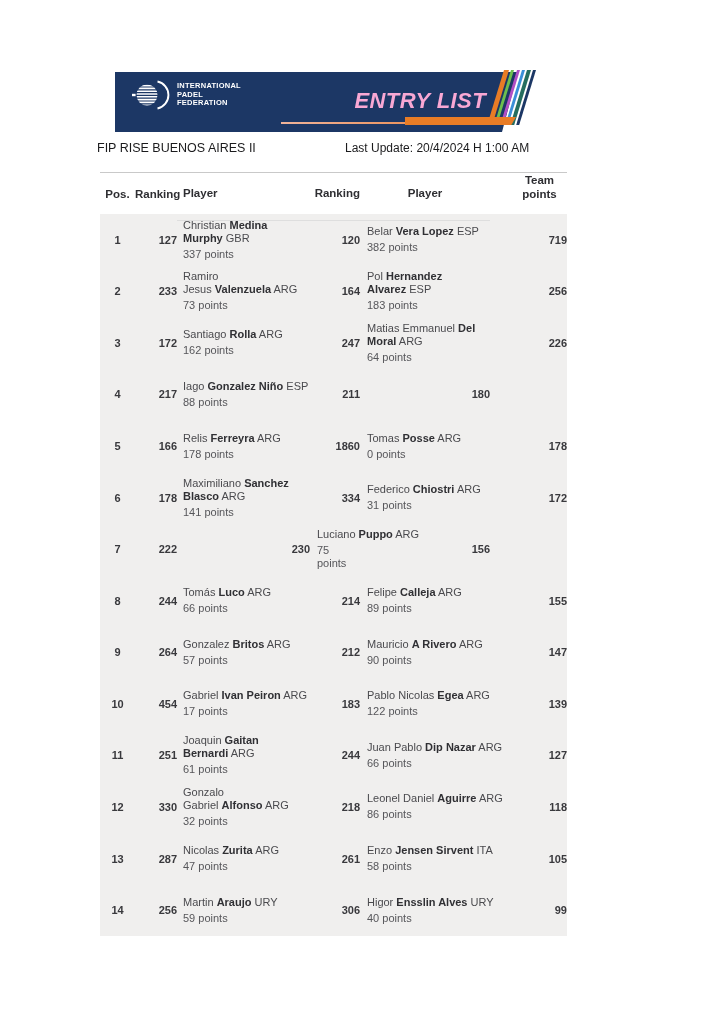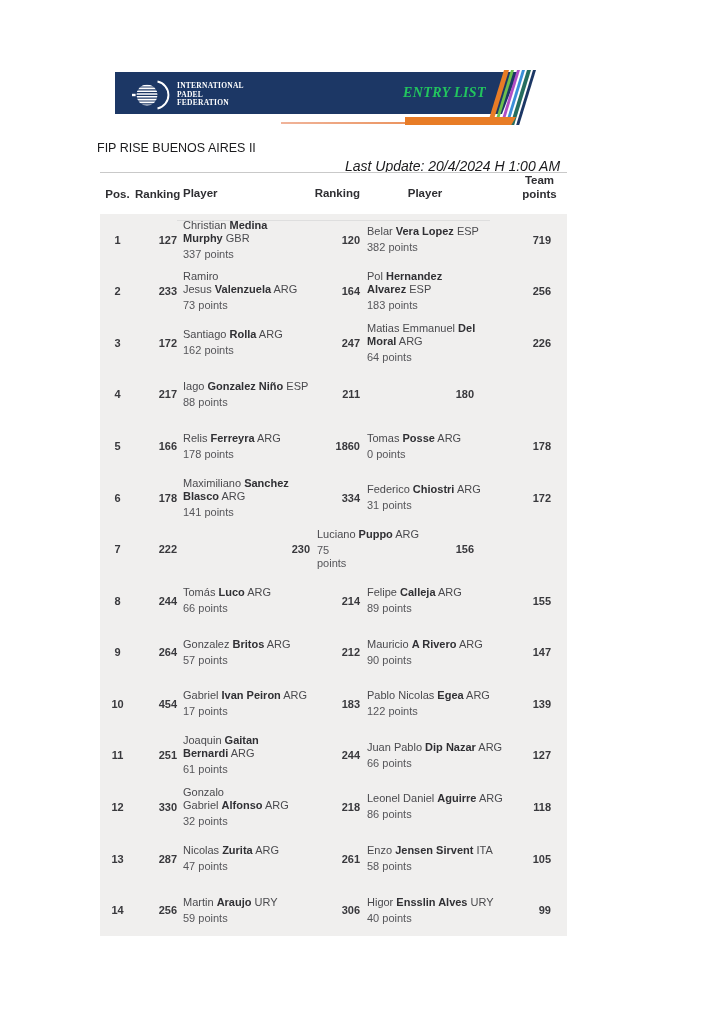--- a/index.html
+++ b/index.html
@@ -3,49 +3,48 @@
 <meta charset="utf-8">
 <style>
   html,body{margin:0;padding:0;}
   body{
     width:724px;height:1024px;background:#ffffff;position:relative;
     font-family:"Liberation Sans", sans-serif;
     -webkit-font-smoothing:antialiased;
   }
   
   .navy-banner{
-    position:absolute;left:115px;top:72px;width:403px;height:42px;
+    position:absolute;left:115px;top:72px;width:403px;height:60px;
     background:var(--navy,#1c3765);
     clip-path:polygon(0 0,100% 0,calc(100% - 16px) 100%,0 100%);
-    font-family:Liberation Serif, serif;
   }
   .logo{position:absolute;left:17px;top:6px;display:flex;align-items:center;}
   .logo-text{margin-left:5px;color:#fff;font-weight:bold;font-size:7.5px;line-height:8.8px;letter-spacing:.25px;}
   .entry-list{
     position:absolute;right:32px;top:50%;transform:translateY(-52%);
-    color:#22c55e;font-style:italic;font-weight:800;font-size:14px;letter-spacing:.4px;
+    color:#f9a8d4;font-style:italic;font-weight:800;font-size:22px;letter-spacing:.4px;
   }
   .stripes{
     position:absolute;left:504px;top:70px;height:55px;display:flex;gap:2.2px;
     transform:skewX(-17deg);transform-origin:top left;
   }
   .stripe{width:3.2px;height:55px;}
   .stripe.first{width:5px;}
   .underline-thin{
     position:absolute;left:281px;top:122px;width:125px;height:2.4px;
     background:linear-gradient(to right,var(--salmon,#f0b49b),#eb9460);
   }
   .underline-thick{
     position:absolute;left:405px;top:117px;width:111px;height:8.4px;
     background:var(--orange,#e87c26);
     clip-path:polygon(0 0,100% 0,calc(100% - 5px) 100%,0 100%);
   }
   
   .event-title{position:absolute;left:97px;top:141px;font-size:12.5px;font-weight:normal;color:#1b1b1d;}
-  .last-update{position:absolute;left:345px;top:158px;font-size:14px;color:#1b1b1d;font-style:italic;}
+  .last-update{position:absolute;left:345px;top:141px;font-size:12px;color:#1b1b1d;}
   
   .table{position:absolute;left:100px;top:172px;width:467px;border-top:1px solid var(--border,#c9c9c9);}
   .thead{
     display:grid;grid-template-columns:35px 42px 133px 50px 130px 77px;
     height:41px;align-items:end;background:#fff;box-sizing:border-box;
   }
   .hc{font-weight:bold;font-size:11.5px;color:#2e2e32;line-height:14px;padding-bottom:20px;}
   .hc.pos{text-align:center;}
   .hc.rank{text-align:right;}
   .hc.player1{text-align:left;padding-left:6px;border-bottom:1px solid #dedede;}
@@ -59,21 +58,21 @@
   }
   .num{font-weight:bold;font-size:11px;color:#39393d;}
   .cell-pos{text-align:center;}
   .cell-rank{text-align:right;}
   .pcell{display:flex;flex-direction:column;justify-content:center;gap:3px;}
   .pcell.p1{padding-left:6px;}
   .pcell.p2{padding-left:7px;}
   .pname{white-space:pre;font-size:11px;line-height:13px;color:#4a4a4e;}
   .pname .fam{font-weight:bold;color:#303034;}
   .ppoints{font-size:11px;line-height:13px;color:#56565a;}
-  .cell-team{text-align:right;padding-right:16px;box-sizing:border-box;}
+  .cell-team{text-align:right;box-sizing:border-box;}
 </style>
 </head>
 <body>
 
 <div class="page">
 
   <div class="navy-banner">
     <div class="logo">
       <svg width="40" height="34" viewBox="0 0 40 34">
         <defs>

